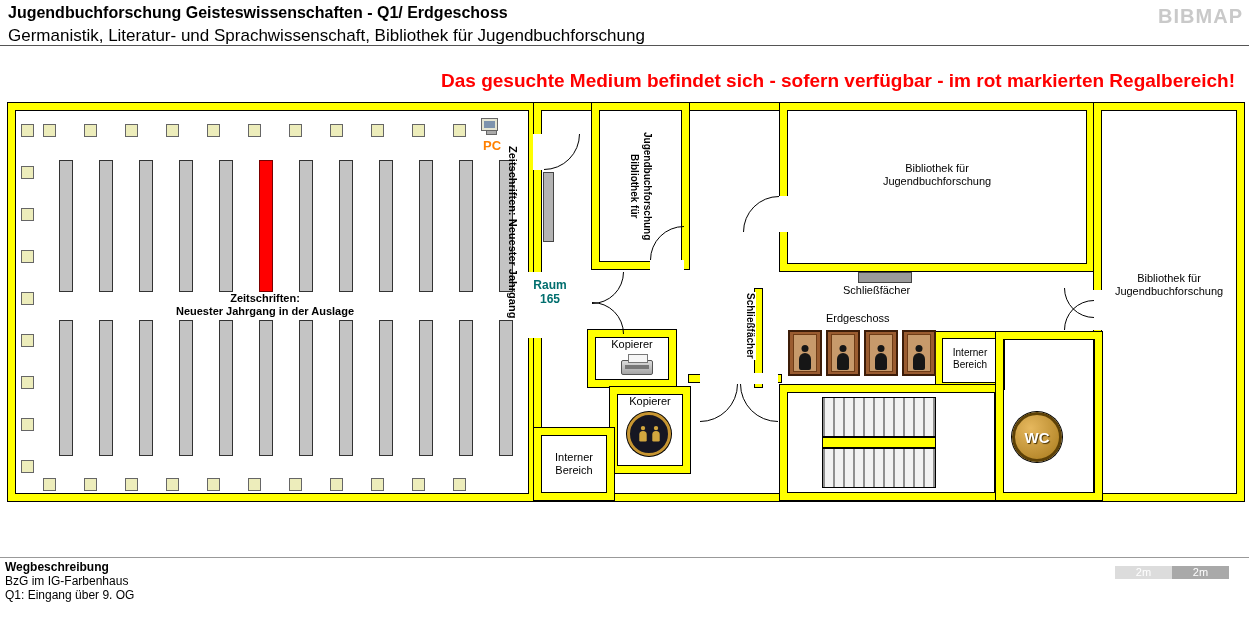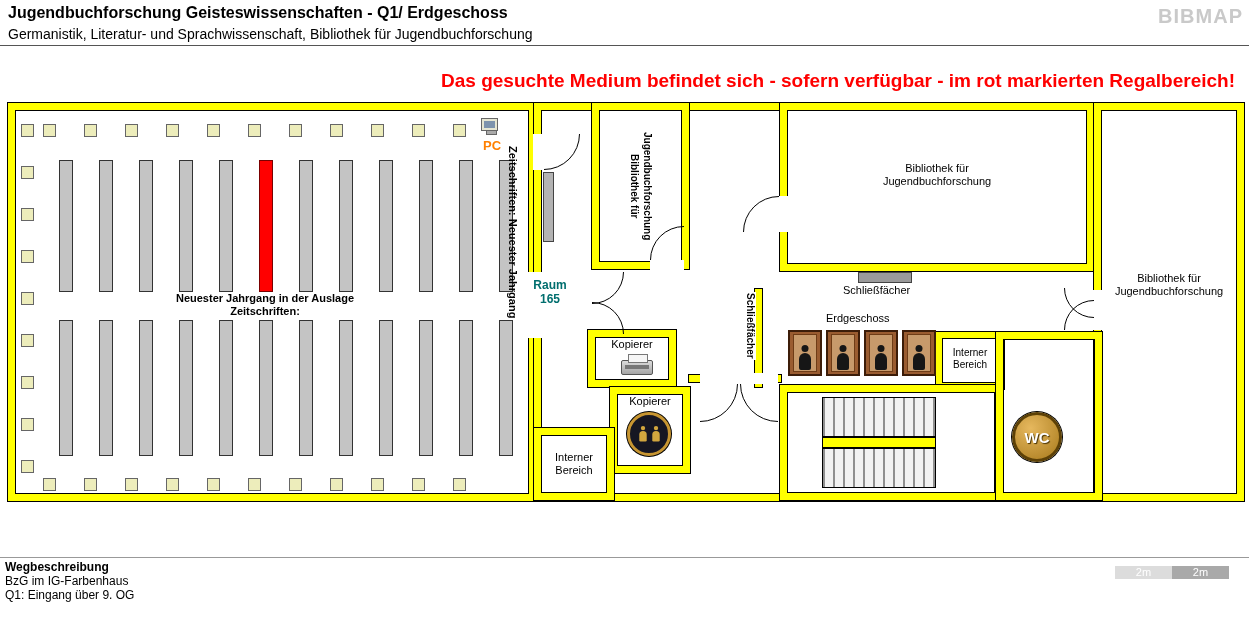--- a/index.html
+++ b/index.html
@@ -1,19 +1,19 @@
 <!DOCTYPE html>
 <html><head>
 <meta charset="utf-8">
 <style>
   *{box-sizing:border-box;margin:0;padding:0}
   html,body{width:1249px;height:618px;background:#fff;font-family:"Liberation Sans",sans-serif;position:relative;overflow:hidden}
   
   .title{position:absolute;left:8px;top:4px;font-size:16px;font-weight:bold;color:#000}
-  .subtitle{position:absolute;left:8px;top:26px;font-size:14px;color:#000}
+  .subtitle{position:absolute;left:8px;top:26px;font-size:17px;color:#000}
   .logo{position:absolute;right:6px;top:5px;font-size:20px;font-weight:bold;color:#c9c9c9;letter-spacing:1px}
   .hline{position:absolute;left:0;top:45px;width:100%;border-top:1px solid #555}
   .notice{position:absolute;right:14px;top:70px;font-size:19px;font-weight:bold;color:#ff0000}
   
   .room{position:absolute;border:7px solid #ffff00;box-shadow:0 0 0 1px #000, inset 0 0 0 1px #000;background:transparent}
   .room.thin{border-width:6px}
   .wallseg{position:absolute;background:#ffff00;border:1px solid #000}
   .gap{position:absolute;background:#fff;z-index:5}
   .doorclip{position:absolute;overflow:hidden;z-index:6}
   .dc{position:absolute;width:200%;height:200%;border:1px solid #000;border-radius:50%}
@@ -132,22 +132,22 @@
       <div class="shelf" style="left: 160px;"></div>
       <div class="shelf" style="left: 200px;"></div>
       <div class="shelf" style="left: 240px;"></div>
       <div class="shelf" style="left: 280px;"></div>
       <div class="shelf" style="left: 320px;"></div>
       <div class="shelf" style="left: 360px;"></div>
       <div class="shelf" style="left: 400px;"></div>
       <div class="shelf" style="left: 440px;"></div>
     </div>
   <div class="center-label">
+    <div>Zeitschriften:</div>
     <div>Neuester Jahrgang in der Auslage</div>
-    <div>Zeitschriften:</div>
   </div>
   <div class="pc-icon"></div>
   <div class="pc-label">PC</div>
   <div class="side-vlabel vtext">Zeitschriften: Neuester Jahrgang</div>
 </div>
 
 <div class="room" style="left:534px;top:103px;width:710px;height:398px"></div>
 
 <div class="room" style="left:592px;top:103px;width:97px;height:166px">
   <div class="vcols">

